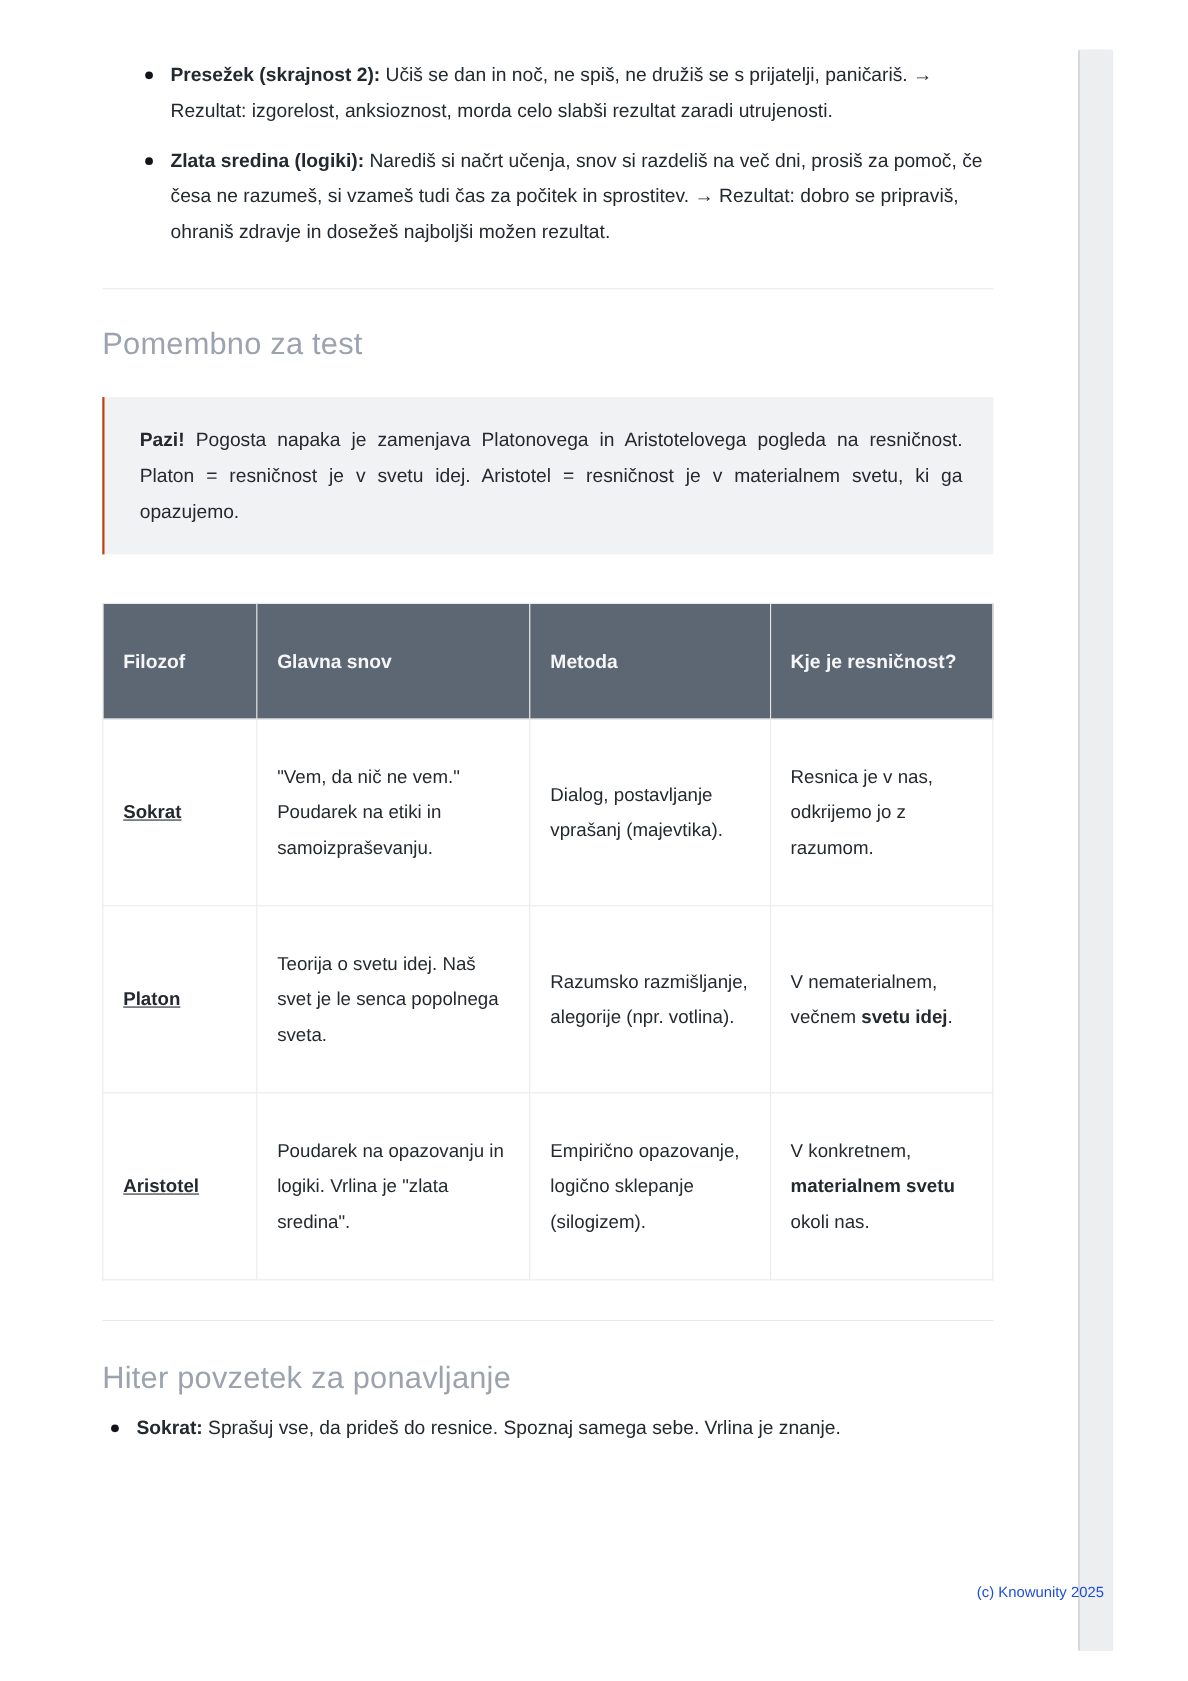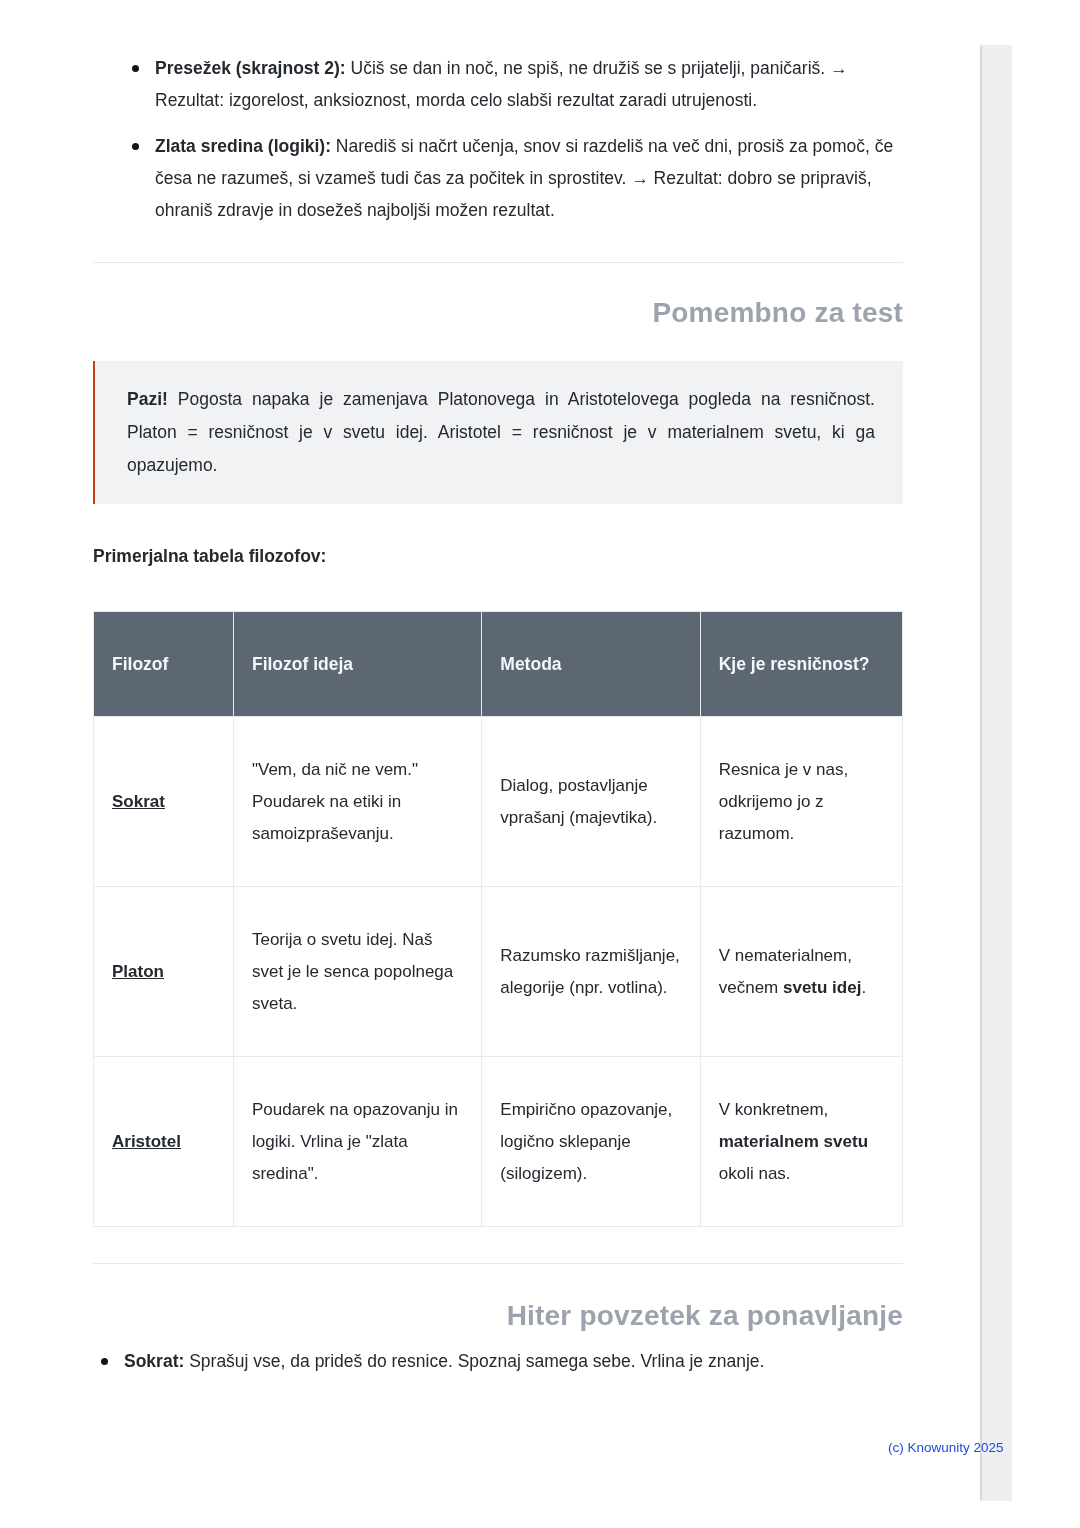--- a/index.html
+++ b/index.html
@@ -56,24 +56,23 @@
 
   .divider {
     border: none;
     border-top: 1px solid #e7e9ec;
     margin: 36px 0 0 0;
   }
 
   h2.section-heading {
     margin: 34px 0 0 0;
     font-size: 28px;
-    font-weight: 700;
+    font-weight: 400;
     color: #9ca3af;
     letter-spacing: 0.2px;
-    text-align: right;
   }
   h2.second { margin-top: 36px; }
 
   .callout {
     margin-top: 32px;
     background: #f1f2f4;
     border-left: 2px solid #c2410c;
     padding: 22px 28px 22px 32px;
     font-size: 17.5px;
     line-height: 33px;
@@ -152,33 +151,32 @@
     </ul>
 
     <hr class="divider">
 
     <h2 class="section-heading">Pomembno za test</h2>
 
     <div class="callout">
       <span class="lead">Pazi!</span><span> Pogosta napaka je zamenjava Platonovega in Aristotelovega pogleda na resničnost. Platon = resničnost je v svetu idej. Aristotel = resničnost je v materialnem svetu, ki ga opazujemo.</span>
     </div>
 
-    <div class="table-caption">Primerjalna tabela filozofov:</div>
 
     <table class="compare">
       <colgroup>
         <col style="width:17.3%">
         <col style="width:30.7%">
         <col style="width:27%">
         <col style="width:25%">
       </colgroup>
       <thead>
         <tr>
           <th>Filozof</th>
-          <th>Filozof ideja</th>
+          <th>Glavna snov</th>
           <th>Metoda</th>
           <th>Kje je resničnost?</th>
         </tr>
       </thead>
       <tbody>
         <tr>
           <td class="phil">Sokrat</td>
           <td>"Vem, da nič ne vem." Poudarek na etiki in samoizpraševanju.</td>
           <td>Dialog, postavljanje vprašanj (majevtika).</td>
           <td><span>Resnica je v nas, odkrijemo jo z razumom.</span><span class="b"></span><span></span></td>

